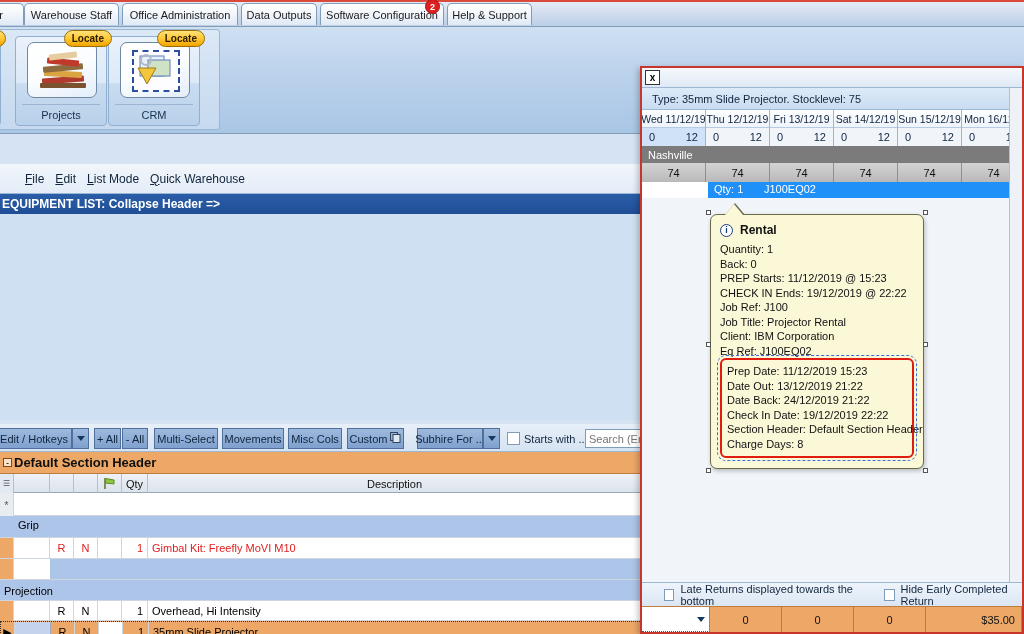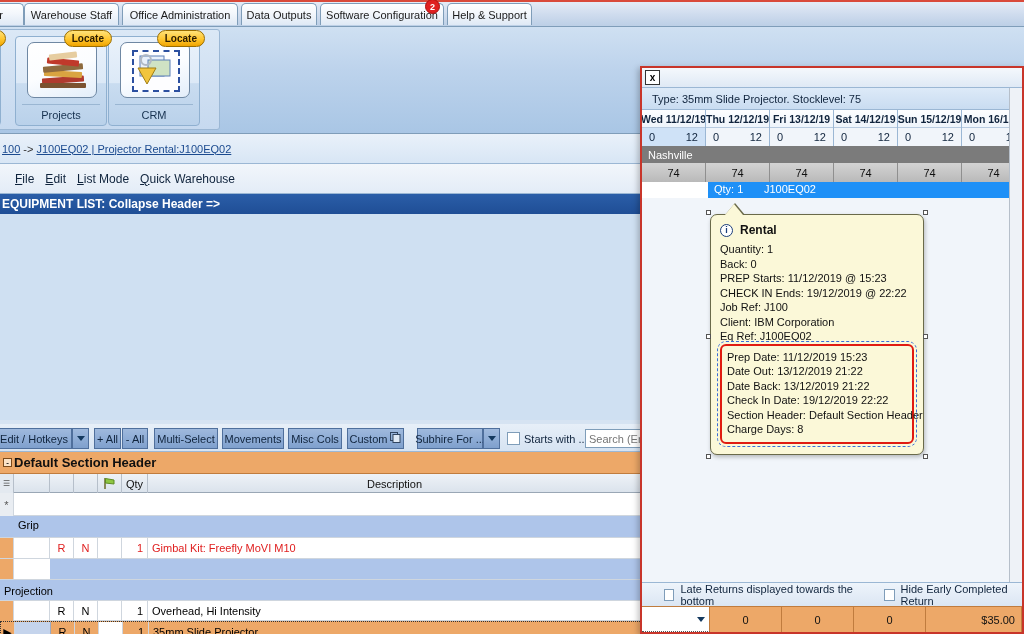--- a/index.html
+++ b/index.html
@@ -90,21 +90,21 @@
     font-size: 11px; color:#1b4a8f;
   }
   .crumb a { color:#1b4a8f; text-decoration: underline; }
   .crumb .sep{ color:#333; text-decoration:none; margin:0 3px;}
 
   
   .menubar {
     position:absolute; left:0; top:164px; width:1024px; height:30px;
     background: linear-gradient(180deg,#f2f6fb 0%,#e3ecf7 100%);
     border-bottom: 1px solid #9bb7d4;
-    display:flex; align-items:center; gap: 11px; padding-left: 15px;
+    display:flex; align-items:center; gap: 11px; padding-left: 25px;
     font-size: 12px; color:#10243d;
   }
   .menubar span u { text-decoration: underline; }
 
   
   .eqhdr {
     position:absolute; left:0; top:194px; width:1024px; height:20px;
     background: linear-gradient(180deg,#2b5ea8 0%,#1f4e96 100%);
     color:#fff; font-weight:bold; font-size:12px;
     display:flex; align-items:center; padding-left: 2px;
@@ -209,21 +209,21 @@
   }
   .ov-sub{
     position:absolute;left:0;top:20px;width:380px;height:22px;
     background: linear-gradient(180deg,#ddeaf8 0%,#c9dcf1 100%);
     border-bottom:1px solid #9bb7d4;
     display:flex;align-items:center;padding-left:10px;font-size:11px;color:#10243d;
   }
   .daycol{ position:absolute; top:42px; width:64px; height:36px; border-right:1px solid #9bb7d4;}
   .daycol.hl{ background:#cfe2f7; }
   .daycol .dl{ height:18px; display:flex;align-items:center;justify-content:center;
-    font-size:10.5px;font-weight:bold;color:#10243d; background:linear-gradient(180deg,#fdfeff 0%,#eef4fb 100%);
+    font-size:10.5px;font-weight:normal;color:#10243d; background:linear-gradient(180deg,#fdfeff 0%,#eef4fb 100%);
     border-bottom:1px solid #b8cbe0; white-space:nowrap; overflow:hidden;}
   .daycol .dv{ height:17px; display:flex;align-items:center;justify-content:space-between;
     padding:0 7px; font-size:11px;color:#10243d;}
   .locrow{
     position:absolute; left:0; top:78px; width:380px; height:17px;
     background:#7b7b7b; color:#fff; font-size:11px; display:flex;align-items:center;padding-left:6px;
   }
   .numrow{ position:absolute; left:0; top:95px; width:380px; height:19px;
     background: linear-gradient(180deg,#d3d3d3 0%,#b9b9b9 100%); }
   .numrow .n{ position:absolute; top:0; width:64px;height:19px; display:flex;align-items:center;justify-content:center;
@@ -336,25 +336,20 @@
             </svg>
           </div>
         </div>
         <div class="capline"></div>
         <div class="cap">CRM</div>
         <div class="locate">Locate</div>
       </div>
     </div>
   </div>
 
-  <div class="crumb">
-    <a href="#">100</a>
-    <span class="sep">-&gt;</span>
-    <a href="#">J100EQ02 | Projector Rental:J100EQ02</a>
-  </div>
 
   <div class="menubar">
     <span><u>F</u><span>ile</span></span>
     <span><u>E</u><span>dit</span></span>
     <span><u>L</u><span>ist Mode</span></span>
     <span><u>Q</u><span>uick Warehouse</span></span>
   </div>
 
   <div class="eqhdr">EQUIPMENT LIST: Collapse Header =&gt;</div>
 
@@ -726,27 +721,28 @@
       <div class="tail"></div>
       <h4>
         <span class="infoi">i</span>
         <span>Rental</span>
       </h4>
       <div class="ln">Quantity: 1</div>
       <div class="ln">Back: 0</div>
       <div class="ln">PREP Starts: 11/12/2019 @ 15:23</div>
       <div class="ln">CHECK IN Ends: 19/12/2019 @ 22:22</div>
       <div class="ln">Job Ref: J100</div>
+      <div class="ln">Job Title: Projector Rental</div>
       <div class="ln">Client: IBM Corporation</div>
       <div class="ln">Eq Ref: J100EQ02</div>
 
       <div class="redbox">
         <div class="ln">Prep Date: 11/12/2019 15:23</div>
         <div class="ln">Date Out: 13/12/2019 21:22</div>
-        <div class="ln">Date Back: 13/12/2019 21:22</div>
+        <div class="ln">Date Back: 24/12/2019 21:22</div>
         <div class="ln">Check In Date: 19/12/2019 22:22</div>
         <div class="ln">Section Header: Default Section Header</div>
         <div class="ln">Charge Days: 8</div>
         <div class="handle" style="left:-5px;top:-5px;"></div>
         <div class="handle" style="right:-5px;top:-5px;"></div>
         <div class="handle" style="left:-5px;bottom:-5px;"></div>
         <div class="handle" style="right:-5px;bottom:-5px;"></div>
         <div class="handle" style="left:-5px;top:50%;"></div>
         <div class="handle" style="right:-5px;top:50%;"></div>
       </div>

